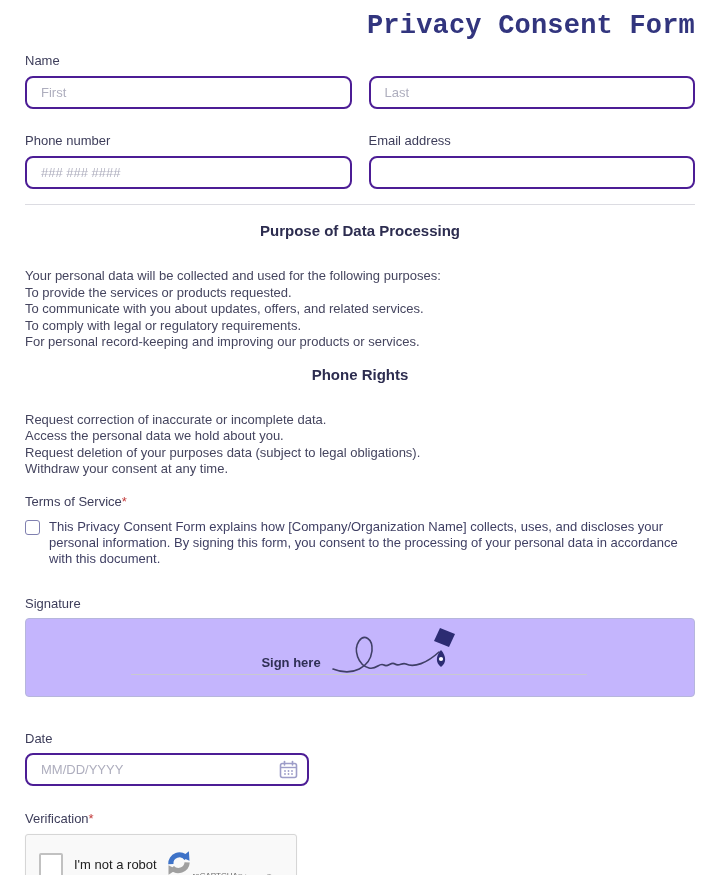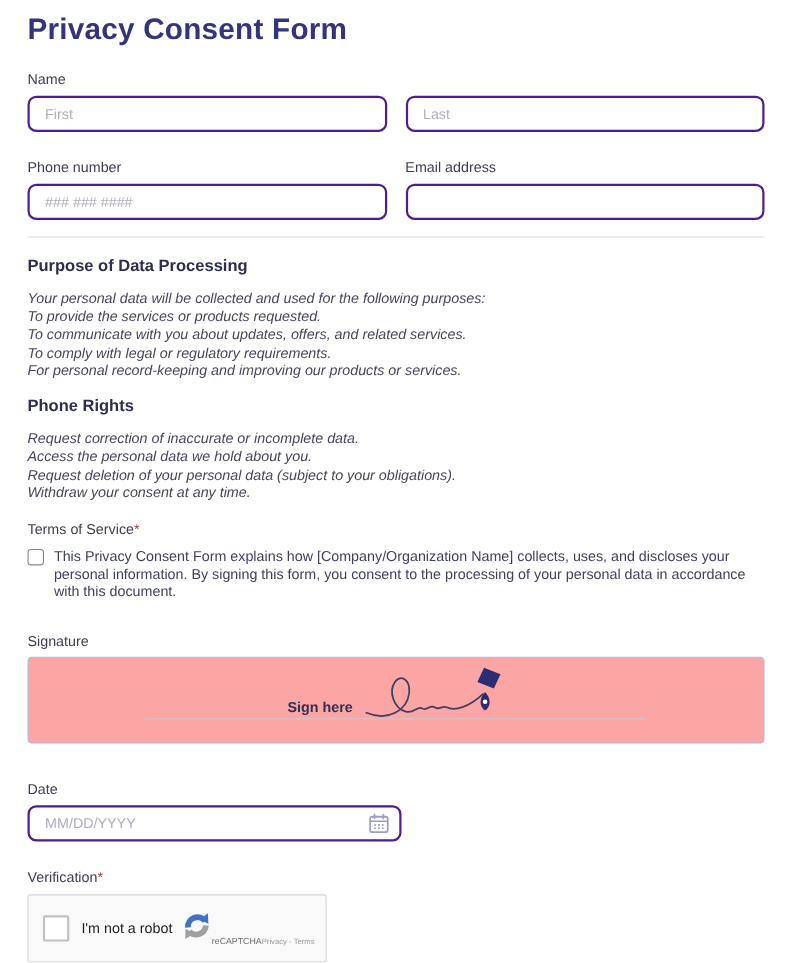--- a/index.html
+++ b/index.html
@@ -6,25 +6,26 @@
   html, body { background: #ffffff; }
   body {
     width: 720px; height: 875px; overflow: hidden;
     font-family: "Liberation Sans", sans-serif;
     color: #43435f;
   }
   .page { width: 720px; height: 875px; padding: 0 25px; }
 
   .form-title {
     padding-top: 11px;
-    text-align: left;
+    text-align: right;
     font-size: 27px;
     font-weight: 600;
     letter-spacing: 0.2px;
     color: #32357e;
+    font-family: Liberation Mono, monospace;
   }
 
   .field-label {
     font-size: 13px;
     color: #3d3d5a;
     line-height: 16px;
   }
   .req { color: #c23b3b; }
 
   .grid-2 {
@@ -40,40 +41,41 @@
     border-radius: 8px;
     padding: 0 14px;
     font-family: "Liberation Sans", sans-serif;
     font-size: 13px;
     color: #3d3d5a;
     background: #fff;
     outline: none;
   }
   .text-input::placeholder { color: #aeaebe; opacity: 1; }
 
-  .mt-name-label { margin-top: 22px; }
+  .mt-name-label { margin-top: 12px; }
   .mt-name-inputs { margin-top: 7px; }
   .mt-row2 { margin-top: 24px; }
   .cell .text-input { margin-top: 7px; }
 
   .divider {
     margin-top: 15px;
     border: none;
     border-top: 1px solid #dcdce2;
     height: 0;
   }
 
   .section-heading {
     margin-top: 16px;
     font-size: 15px;
     font-weight: 700;
     color: #2d2d50;
     line-height: 19px;
-  }
-  .para { margin-top: 12px; font-style: italic; }
+    text-align: center;
+  }
+  .para { margin-top: 28px; }
   .para div {
     font-size: 13px;
     line-height: 16.5px;
     color: #45455f;
   }
 
   .mt-terms { margin-top: 16px; }
   .terms-row {
     margin-top: 9px;
     display: flex;
@@ -95,21 +97,21 @@
     color: #3f3f63;
   }
 
   .mt-signature-label { margin-top: 29px; }
   .signature-box {
     position: relative;
     margin-top: 6px;
     height: 79px;
     border: 1px solid #b6b6dc;
     border-radius: 4px;
-    background: #fca5a5;
+    background: #c4b5fd;
     cursor: crosshair;
   }
   .signature-inner {
     position: absolute;
     left: 0; right: 0; top: 6px;
     display: flex;
     justify-content: center;
     align-items: center;
     gap: 8px;
   }
@@ -122,21 +124,21 @@
   .signature-line {
     position: absolute;
     left: 105px; right: 107px; bottom: 21px;
     border-top: 1px solid #c9c9cf;
   }
 
   .mt-date-label { margin-top: 34px; }
   .date-wrap {
     position: relative;
     margin-top: 6px;
-    width: 340px;
+    width: 284px;
   }
   .date-wrap .text-input { padding-right: 40px; }
   .calendar-btn {
     position: absolute;
     right: 11px; top: 7px;
     width: 19px; height: 19px;
     cursor: pointer;
   }
 
   .mt-verif { margin-top: 25px; }
@@ -216,21 +218,21 @@
     <div>To provide the services or products requested.</div>
     <div>To communicate with you about updates, offers, and related services.</div>
     <div>To comply with legal or regulatory requirements.</div>
     <div>For personal record-keeping and improving our products or services.</div>
   </div>
 
   <div class="section-heading" style="margin-top:14px">Phone Rights</div>
   <div class="para">
     <div>Request correction of inaccurate or incomplete data.</div>
     <div>Access the personal data we hold about you.</div>
-    <div>Request deletion of your personal data (subject to your obligations).</div>
+    <div>Request deletion of your purposes data (subject to legal obligations).</div>
     <div>Withdraw your consent at any time.</div>
   </div>
 
   <div class="field-label mt-terms"><span>Terms of Service</span><span class="req">*</span></div>
   <div class="terms-row">
     <span class="checkbox-sq" role="checkbox" aria-checked="false"></span>
     <div class="terms-text">This Privacy Consent Form explains how [Company/Organization Name] collects, uses, and discloses your personal information. By signing this form, you consent to the processing of your personal data in accordance with this document.</div>
   </div>
 
   <div class="field-label mt-signature-label">Signature</div>

